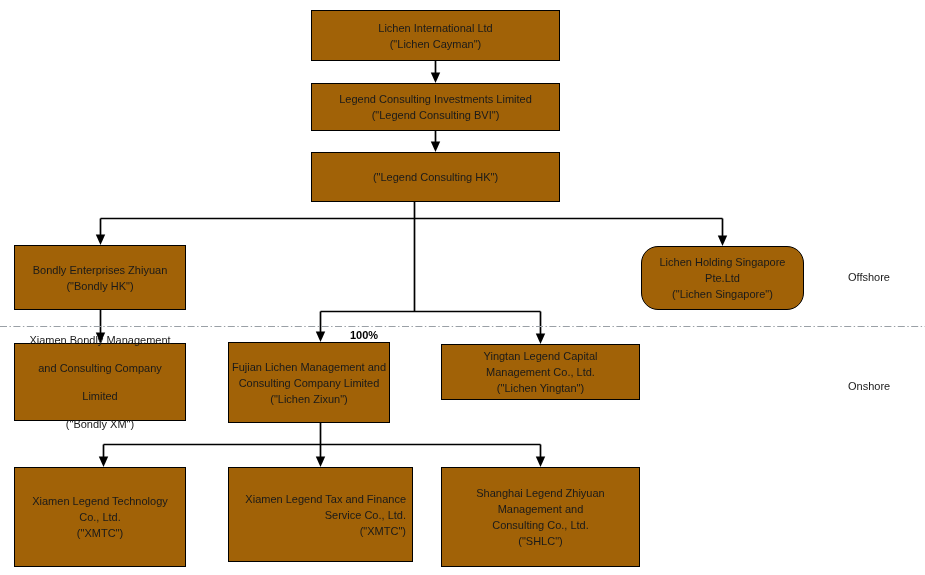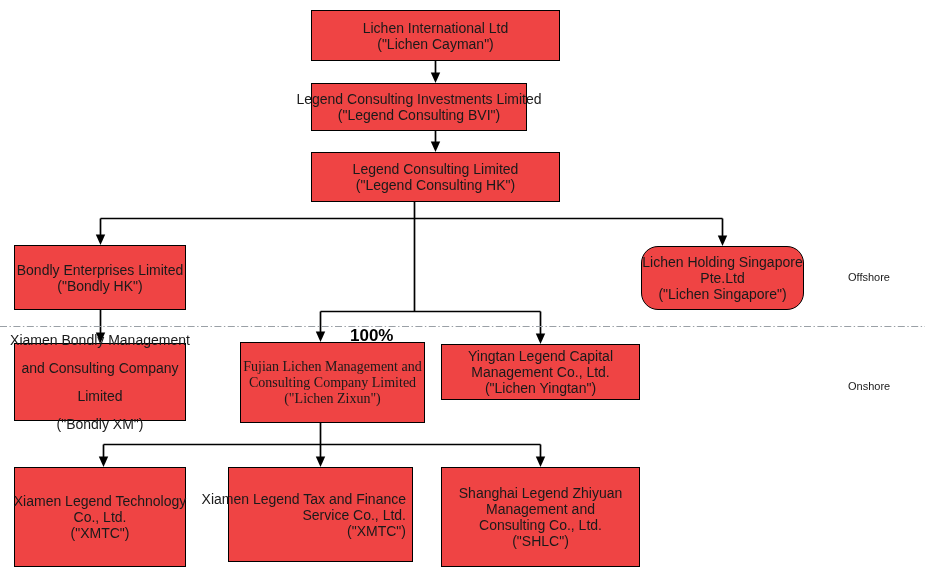--- a/index.html
+++ b/index.html
@@ -14,46 +14,46 @@
     height: 575px;
     background: #ffffff;
     font-family: "Liberation Sans", sans-serif;
     overflow: hidden;
   }
   
   .node {
     position: absolute;
     box-sizing: border-box;
     border: 1.6px solid #000000;
-    background: #ef4444;
+    background: #a16207;
     display: flex;
     flex-direction: column;
     align-items: center;
     justify-content: center;
     text-align: center;
     color: #1a1a1a;
-    font-size: 14px;
+    font-size: 11px;
     line-height: 16px;
     padding: 2px 6px;
     z-index: 3;
   }
   .node .ln { display: block; white-space: nowrap; }
   
   .side-label {
     position: absolute;
     font-size: 11px;
     line-height: 14px;
     color: #1a1a1a;
     white-space: nowrap;
     z-index: 3;
   }
   
   .pct-label {
     position: absolute;
-    font-size: 17px;
+    font-size: 11px;
     font-weight: bold;
     color: #000000;
     line-height: 13px;
     white-space: nowrap;
     z-index: 4;
   }
   
   #wires {
     position: absolute;
     left: 0;
@@ -117,49 +117,48 @@
     <polygon class="arrowhead" points="540.5,467 535.8,456.5 545.2,456.5"></polygon>
 
     <path class="divider" d="M0 326.5 L925 326.5"></path>
   </svg>
 
   <div class="node" style="left:311px; top:10px; width:249px; height:51px;">
     <span class="ln">Lichen International Ltd</span>
     <span class="ln">("Lichen Cayman")</span>
   </div>
 
-  <div class="node" style="left:311px; top:83px; width:216px; height:48px;">
+  <div class="node" style="left:311px; top:83px; width:249px; height:48px;">
     <span class="ln">Legend Consulting Investments Limited</span>
     <span class="ln">("Legend Consulting BVI")</span>
   </div>
 
   <div class="node" style="left:311px; top:152px; width:249px; height:50px;">
-    <span class="ln">Legend Consulting Limited</span>
     <span class="ln">("Legend Consulting HK")</span>
   </div>
 
   <div class="node" style="left:14px; top:245px; width:172px; height:65px;">
-    <span class="ln">Bondly Enterprises Limited</span>
+    <span class="ln">Bondly Enterprises Zhiyuan</span>
     <span class="ln">("Bondly HK")</span>
   </div>
 
   <div class="node" style="left:641px; top:246px; width:163px; height:64px;border-radius:17px;">
     <span class="ln">Lichen Holding Singapore</span>
     <span class="ln">Pte.Ltd</span>
     <span class="ln">("Lichen Singapore")</span>
   </div>
 
   <div class="node" style="left:14px; top:343px; width:172px; height:78px;gap:12px;">
     <span class="ln">Xiamen Bondly Management</span>
     <span class="ln">and Consulting Company</span>
     <span class="ln">Limited</span>
     <span class="ln">("Bondly XM")</span>
   </div>
 
-  <div class="node" style="left:240px; top:342px; width:185px; height:81px;font-family:Liberation Serif, serif;">
+  <div class="node" style="left:228px; top:342px; width:162px; height:81px;">
     <span class="ln">Fujian Lichen Management and</span>
     <span class="ln">Consulting Company Limited</span>
     <span class="ln">("Lichen Zixun")</span>
   </div>
 
   <div class="node" style="left:441px; top:344px; width:199px; height:56px;">
     <span class="ln">Yingtan Legend Capital</span>
     <span class="ln">Management Co., Ltd.</span>
     <span class="ln">("Lichen Yingtan")</span>
   </div>

